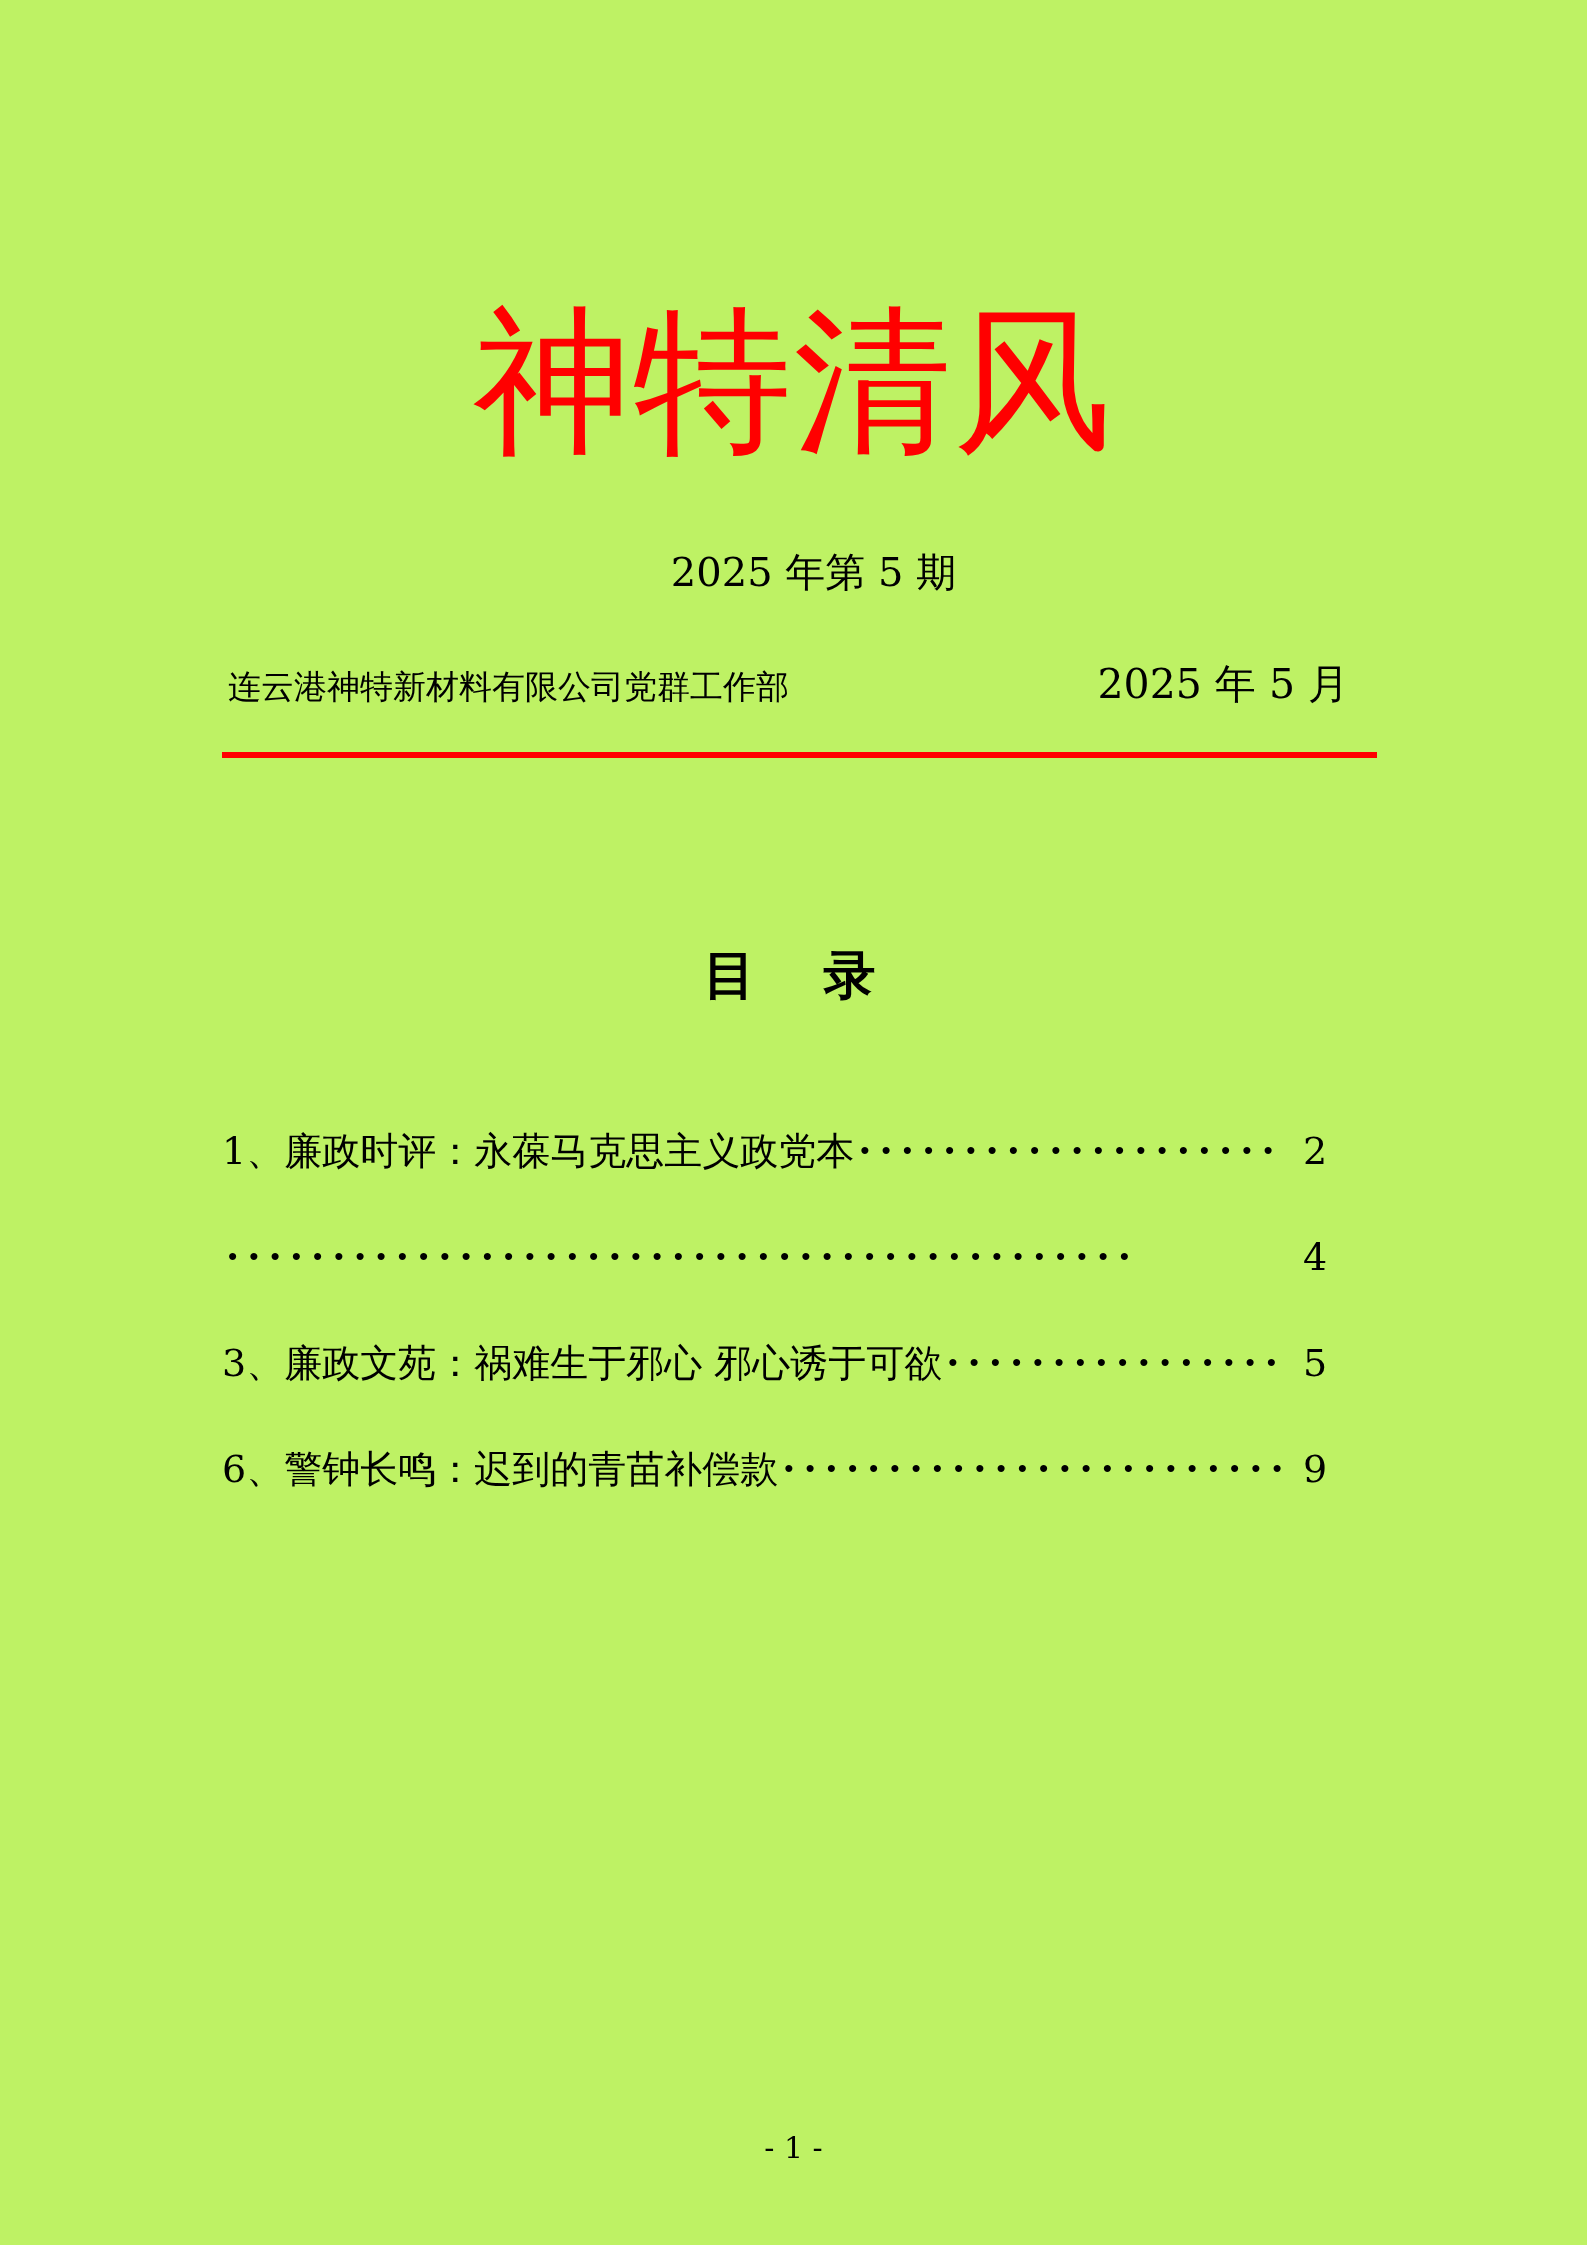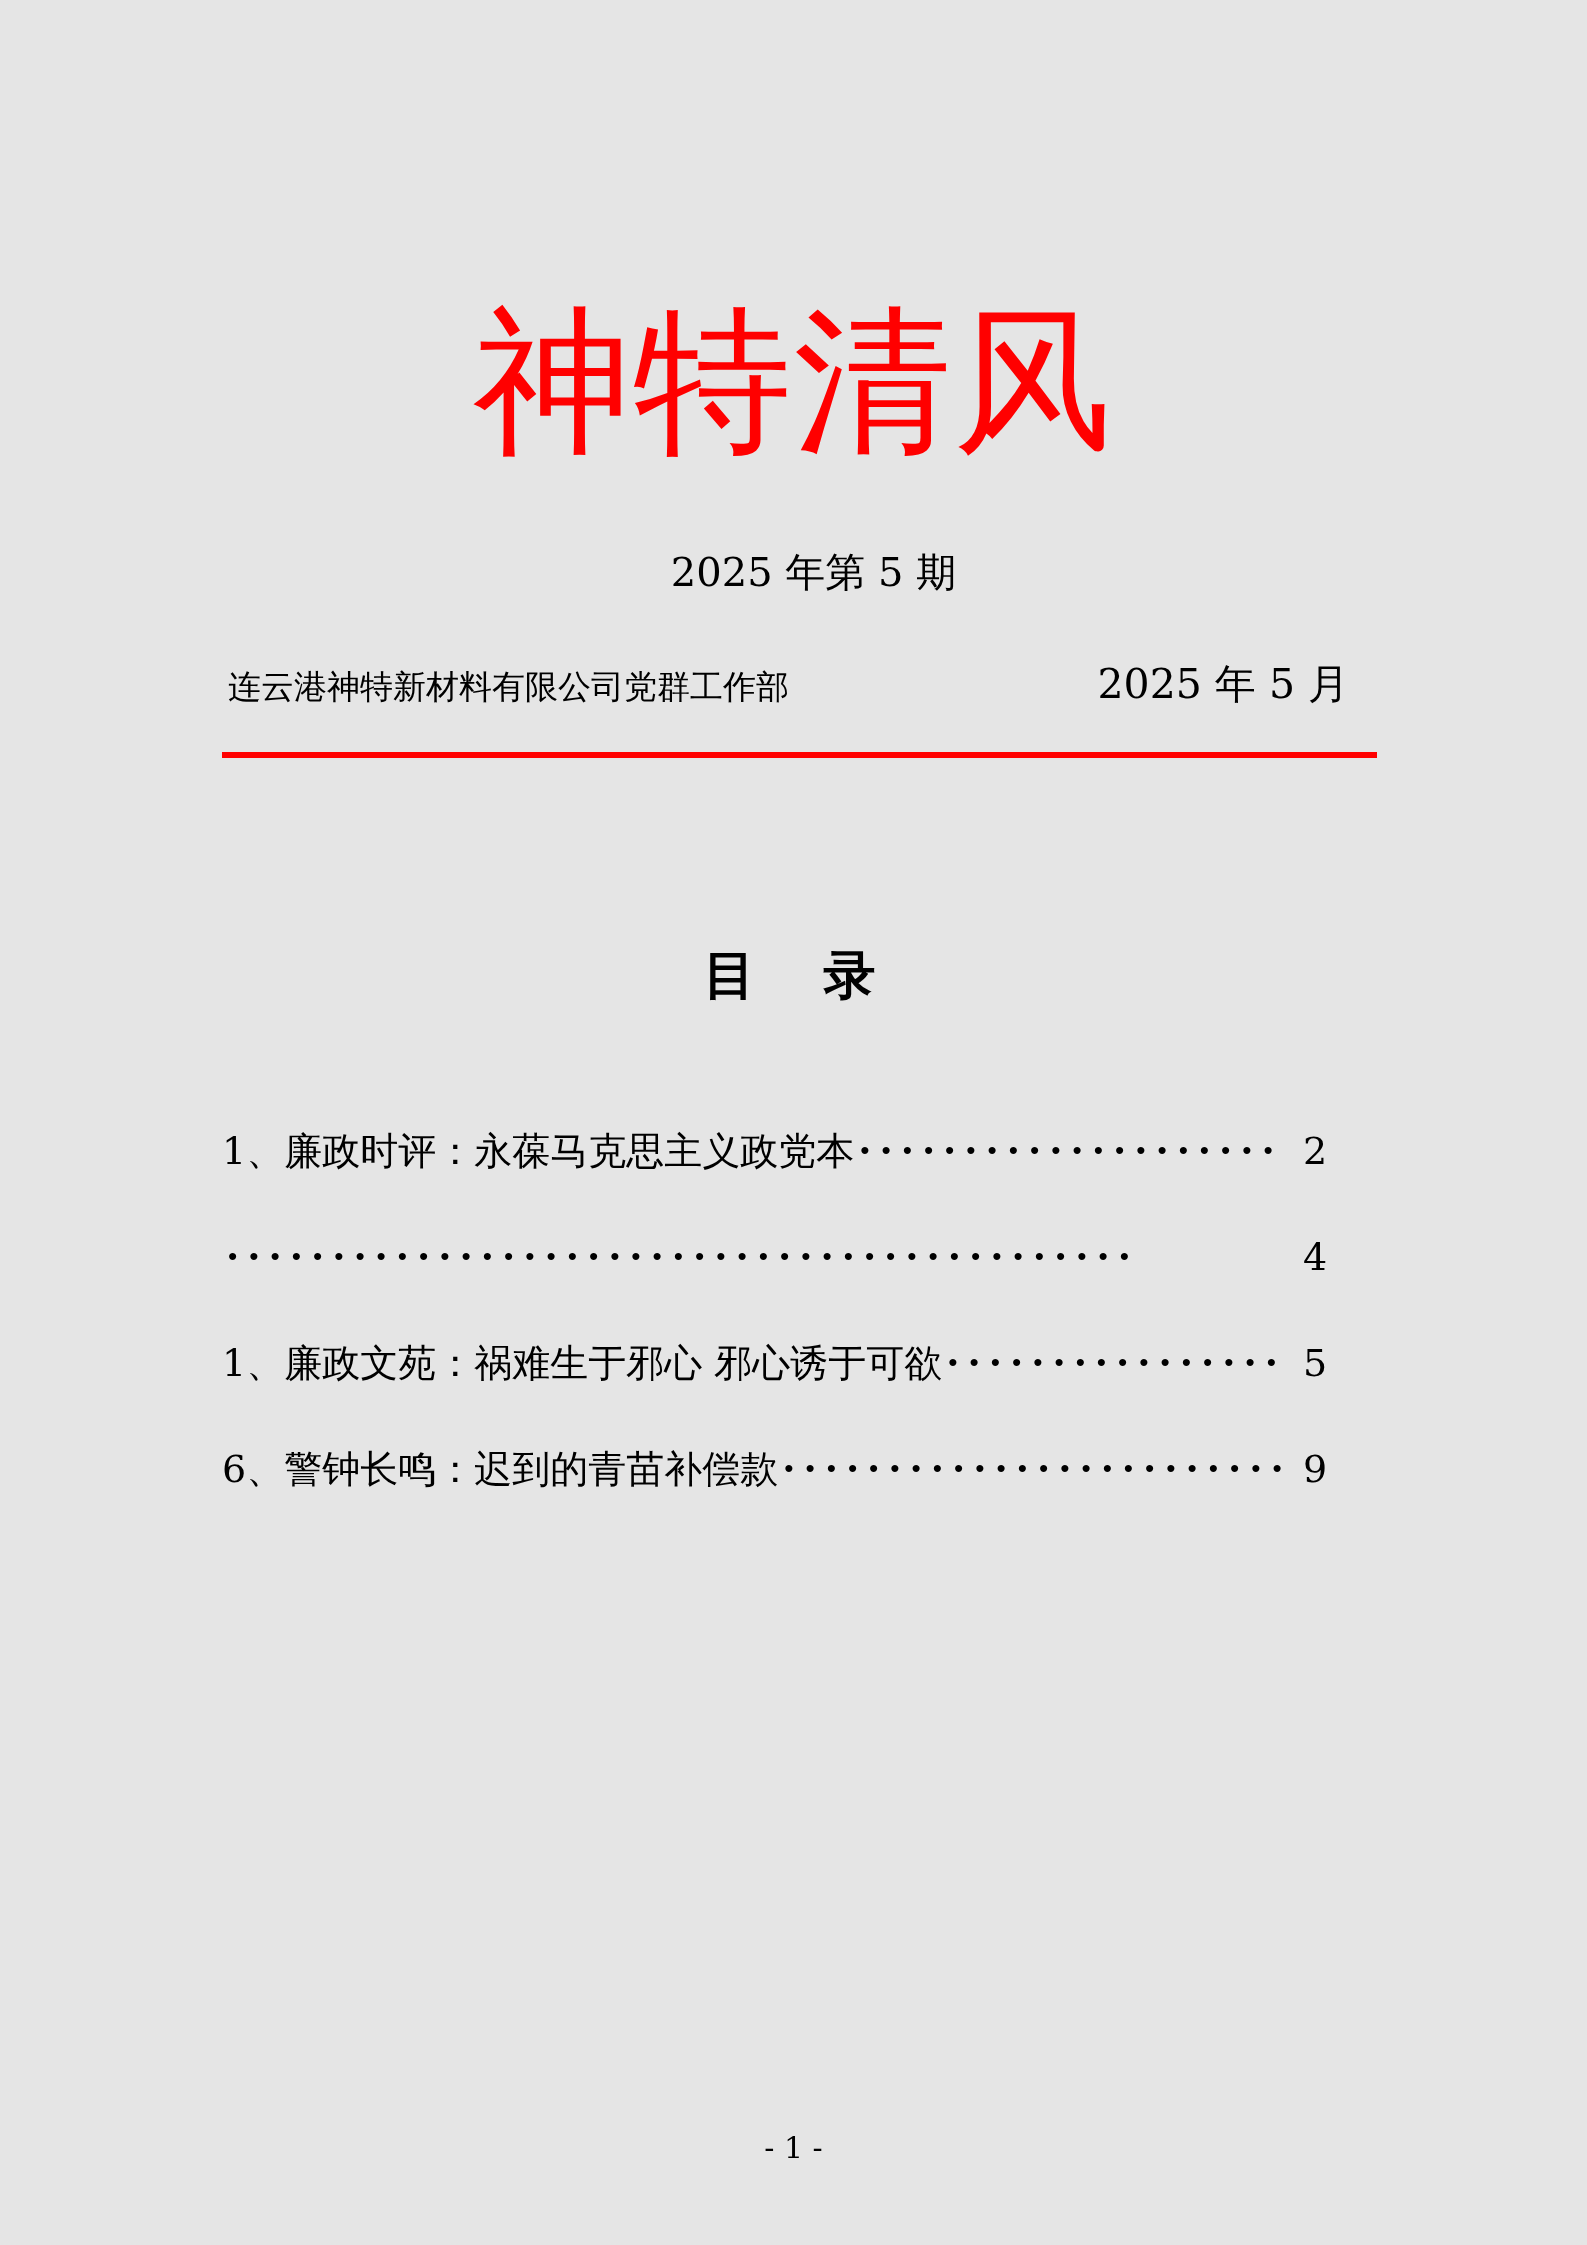--- a/index.html
+++ b/index.html
@@ -5,21 +5,21 @@
   * { margin: 0; padding: 0; box-sizing: border-box; }
   html, body { background: #ffffff; }
   body {
     font-family: "DejaVu Serif", "Liberation Serif", serif;
     color: #000000;
   }
   .page {
     position: relative;
     width: 1587px;
     height: 2245px;
-    background: #e5e5e5;
+    background: #bef264;
     overflow: hidden;
   }
   .masthead-title {
     position: absolute;
     top: 295px;
     left: 0;
     right: 0;
     text-align: center;
     font-size: 158px;
     line-height: 1.1;
@@ -149,21 +149,21 @@
       <span class="toc-leader">···········································</span>
       <span class="toc-page">2</span>
     </div>
 
     <div class="toc-item">
       <span class="toc-leader">···········································</span>
       <span class="toc-page">4</span>
     </div>
 
     <div class="toc-item">
-      <span class="toc-label">1、廉政文苑：祸难生于邪心 邪心诱于可欲</span>
+      <span class="toc-label">3、廉政文苑：祸难生于邪心 邪心诱于可欲</span>
       <span class="toc-leader">···········································</span>
       <span class="toc-page">5</span>
     </div>
 
     <div class="toc-item">
       <span class="toc-label">6、警钟长鸣：迟到的青苗补偿款</span>
       <span class="toc-leader">···········································</span>
       <span class="toc-page">9</span>
     </div>
 

